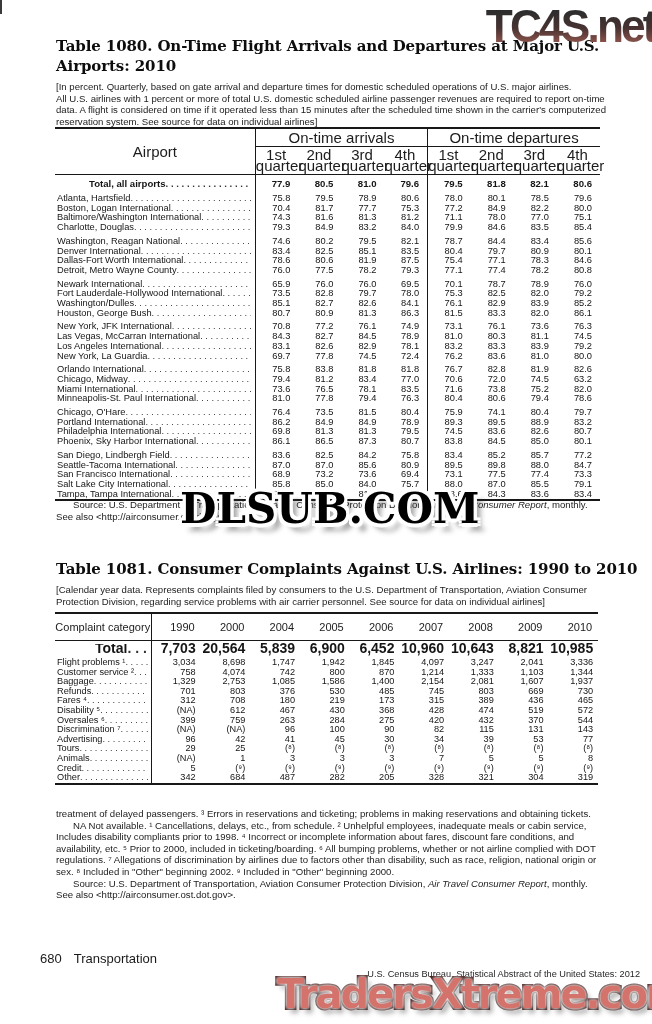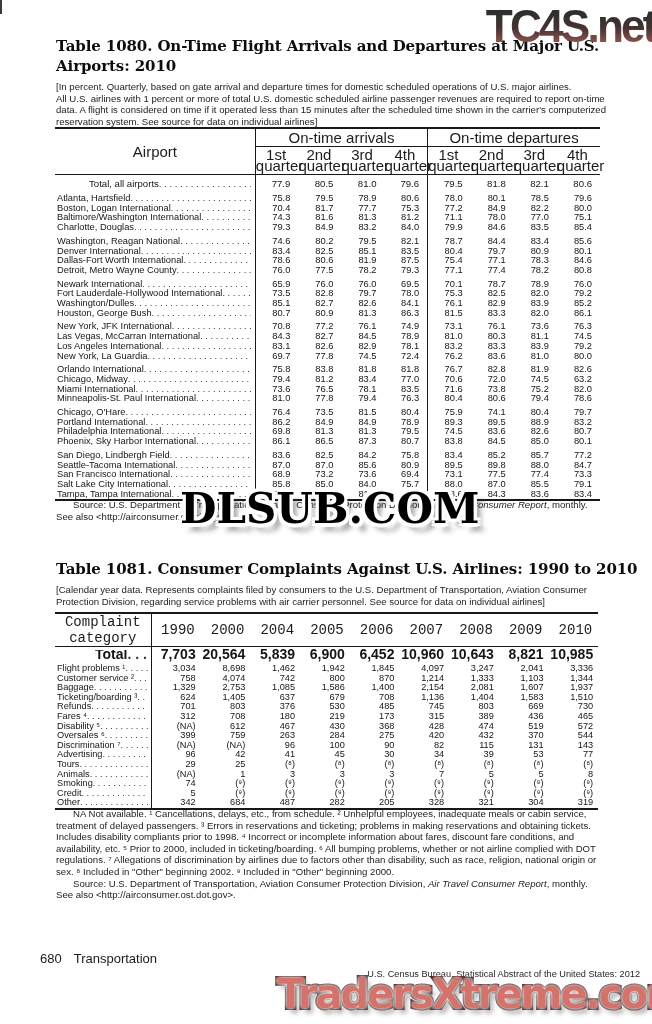--- a/index.html
+++ b/index.html
@@ -60,27 +60,27 @@
   .dots { flex:1; overflow:hidden; white-space:nowrap; color:#333; }
   .dots::after { content:" . . . . . . . . . . . . . . . . . . . . . . . . . . . . . . . . . . . . . . . . . . . . ."; }
 
   #t1080 { left:55px; top:127px; width:545px; border-top:2px solid #181818; border-bottom:2px solid #181818; }
   #t1080 thead th { font-size:15px; color:#1c1c1c; }
   #t1080 .airport-h { text-align:center; vertical-align:middle; border-bottom:1.5px solid #181818; }
   #t1080 .grp-h { height:15px; text-align:center; vertical-align:middle; border-bottom:1px solid #181818; }
   #t1080 tr.qtr th { height:27px; vertical-align:middle; line-height:10.6px; text-align:center; padding-right:2px; border-bottom:1.5px solid #181818; }
   #t1080 tbody td { font-size:9.3px; line-height:9.7px; height:9.7px; vertical-align:bottom; }
   #t1080 .num { padding-right:8px; }
-  #t1080 tr.total td { font-weight:normal; font-size:9.6px; height:14px; padding-bottom:1px; }
+  #t1080 tr.total td { font-weight:bold; font-size:9.6px; height:14px; padding-bottom:1px; }
   #t1080 tr.total .lbl { padding-left:34px; }
   #t1080 tr.gap td { height:4px; }
   #t1080 .lblcell .lbl { padding-left:2px; padding-right:4px; }
 
   #t1081 { left:55px; top:612px; width:543px; border-top:2px solid #181818; border-bottom:2px solid #181818; }
-  #t1081 thead th { font-size:14px; height:26px; vertical-align:middle; border-bottom:1.5px solid #181818; color:#1c1c1c;font-family:Liberation Mono, monospace; }
+  #t1081 thead th { font-size:11px; height:26px; vertical-align:middle; border-bottom:1.5px solid #181818; color:#1c1c1c; }
   #t1081 .cat-h { text-align:center; }
   #t1081 thead th.num { padding-right:6px; }
   #t1081 tbody td { font-size:9.2px; line-height:9.6px; height:9.6px; vertical-align:bottom; }
   #t1081 .num { padding-right:5px; }
   #t1081 tr.total td { font-weight:bold; font-size:14px; height:13px; padding-bottom:1px; }
   #t1081 tr.total .lbl { padding-left:40px; }
   #t1081 tr.gap td { height:3px; }
   #t1081 .lblcell .lbl { padding-left:2px; padding-right:3px; }
 
   #src-1080 { left:56px; top:499px; width:580px; }
@@ -772,21 +772,21 @@
         </tr>
         <tr>
           <td class="lblcell">
             <div class="lbl">
               <span class="t">Flight problems ¹</span>
               <span class="dots"></span>
             </div>
           </td>
           <td class="num vl">3,034</td>
           <td class="num">8,698</td>
-          <td class="num">1,462</td>
+          <td class="num">1,747</td>
           <td class="num">1,942</td>
           <td class="num">1,845</td>
           <td class="num">4,097</td>
           <td class="num">3,247</td>
           <td class="num">2,041</td>
           <td class="num">3,336</td>
         </tr>
         <tr>
           <td class="lblcell">
             <div class="lbl">
@@ -817,37 +817,20 @@
           <td class="num">1,586</td>
           <td class="num">1,400</td>
           <td class="num">2,154</td>
           <td class="num">2,081</td>
           <td class="num">1,607</td>
           <td class="num">1,937</td>
         </tr>
         <tr>
           <td class="lblcell">
             <div class="lbl">
-              <span class="t">Ticketing/boarding ³</span>
-              <span class="dots"></span>
-            </div>
-          </td>
-          <td class="num vl">624</td>
-          <td class="num">1,405</td>
-          <td class="num">637</td>
-          <td class="num">679</td>
-          <td class="num">708</td>
-          <td class="num">1,136</td>
-          <td class="num">1,404</td>
-          <td class="num">1,583</td>
-          <td class="num">1,510</td>
-        </tr>
-        <tr>
-          <td class="lblcell">
-            <div class="lbl">
               <span class="t">Refunds</span>
               <span class="dots"></span>
             </div>
           </td>
           <td class="num vl">701</td>
           <td class="num">803</td>
           <td class="num">376</td>
           <td class="num">530</td>
           <td class="num">485</td>
           <td class="num">745</td>
@@ -970,37 +953,20 @@
           <td class="num">3</td>
           <td class="num">3</td>
           <td class="num">7</td>
           <td class="num">5</td>
           <td class="num">5</td>
           <td class="num">8</td>
         </tr>
         <tr>
           <td class="lblcell">
             <div class="lbl">
-              <span class="t">Smoking</span>
-              <span class="dots"></span>
-            </div>
-          </td>
-          <td class="num vl">74</td>
-          <td class="num">(⁹)</td>
-          <td class="num">(⁹)</td>
-          <td class="num">(⁹)</td>
-          <td class="num">(⁹)</td>
-          <td class="num">(⁹)</td>
-          <td class="num">(⁹)</td>
-          <td class="num">(⁹)</td>
-          <td class="num">(⁹)</td>
-        </tr>
-        <tr>
-          <td class="lblcell">
-            <div class="lbl">
               <span class="t">Credit</span>
               <span class="dots"></span>
             </div>
           </td>
           <td class="num vl">5</td>
           <td class="num">(⁹)</td>
           <td class="num">(⁹)</td>
           <td class="num">(⁹)</td>
           <td class="num">(⁹)</td>
           <td class="num">(⁹)</td>
@@ -1023,22 +989,22 @@
           <td class="num">328</td>
           <td class="num">321</td>
           <td class="num">304</td>
           <td class="num">319</td>
         </tr>
       </tbody>
   </table>
 
   <div class="abs smalltext" id="fn-1081">
     <div id="fn-lines">
+        <div class="ln">treatment of delayed passengers. ³ Errors in reservations and ticketing; problems in making reservations and obtaining tickets.</div>
         <div class="ln ind">NA Not available. ¹ Cancellations, delays, etc., from schedule. ² Unhelpful employees, inadequate meals or cabin service,</div>
-        <div class="ln">treatment of delayed passengers. ³ Errors in reservations and ticketing; problems in making reservations and obtaining tickets.</div>
         <div class="ln">Includes disability compliants prior to 1998. ⁴ Incorrect or incomplete information about fares, discount fare conditions, and</div>
         <div class="ln">availability, etc. ⁵ Prior to 2000, included in ticketing/boarding. ⁶ All bumping problems, whether or not airline complied with DOT</div>
         <div class="ln">regulations. ⁷ Allegations of discrimination by airlines due to factors other than disability, such as race, religion, national origin or</div>
         <div class="ln">sex. ⁸ Included in "Other" beginning 2002. ⁹ Included in "Other" beginning 2000.</div>
       </div>
     <div class="ln ind" id="src1081-l1"><span>Source: U.S. Department of Transportation, Aviation Consumer Protection Division, </span><span class="it">Air Travel Consumer Report</span><span>, monthly.</span></div>
     <div class="ln">See also &lt;http://airconsumer.ost.dot.gov&gt;.</div>
   </div>
 
   <div class="abs" id="footer-left">

